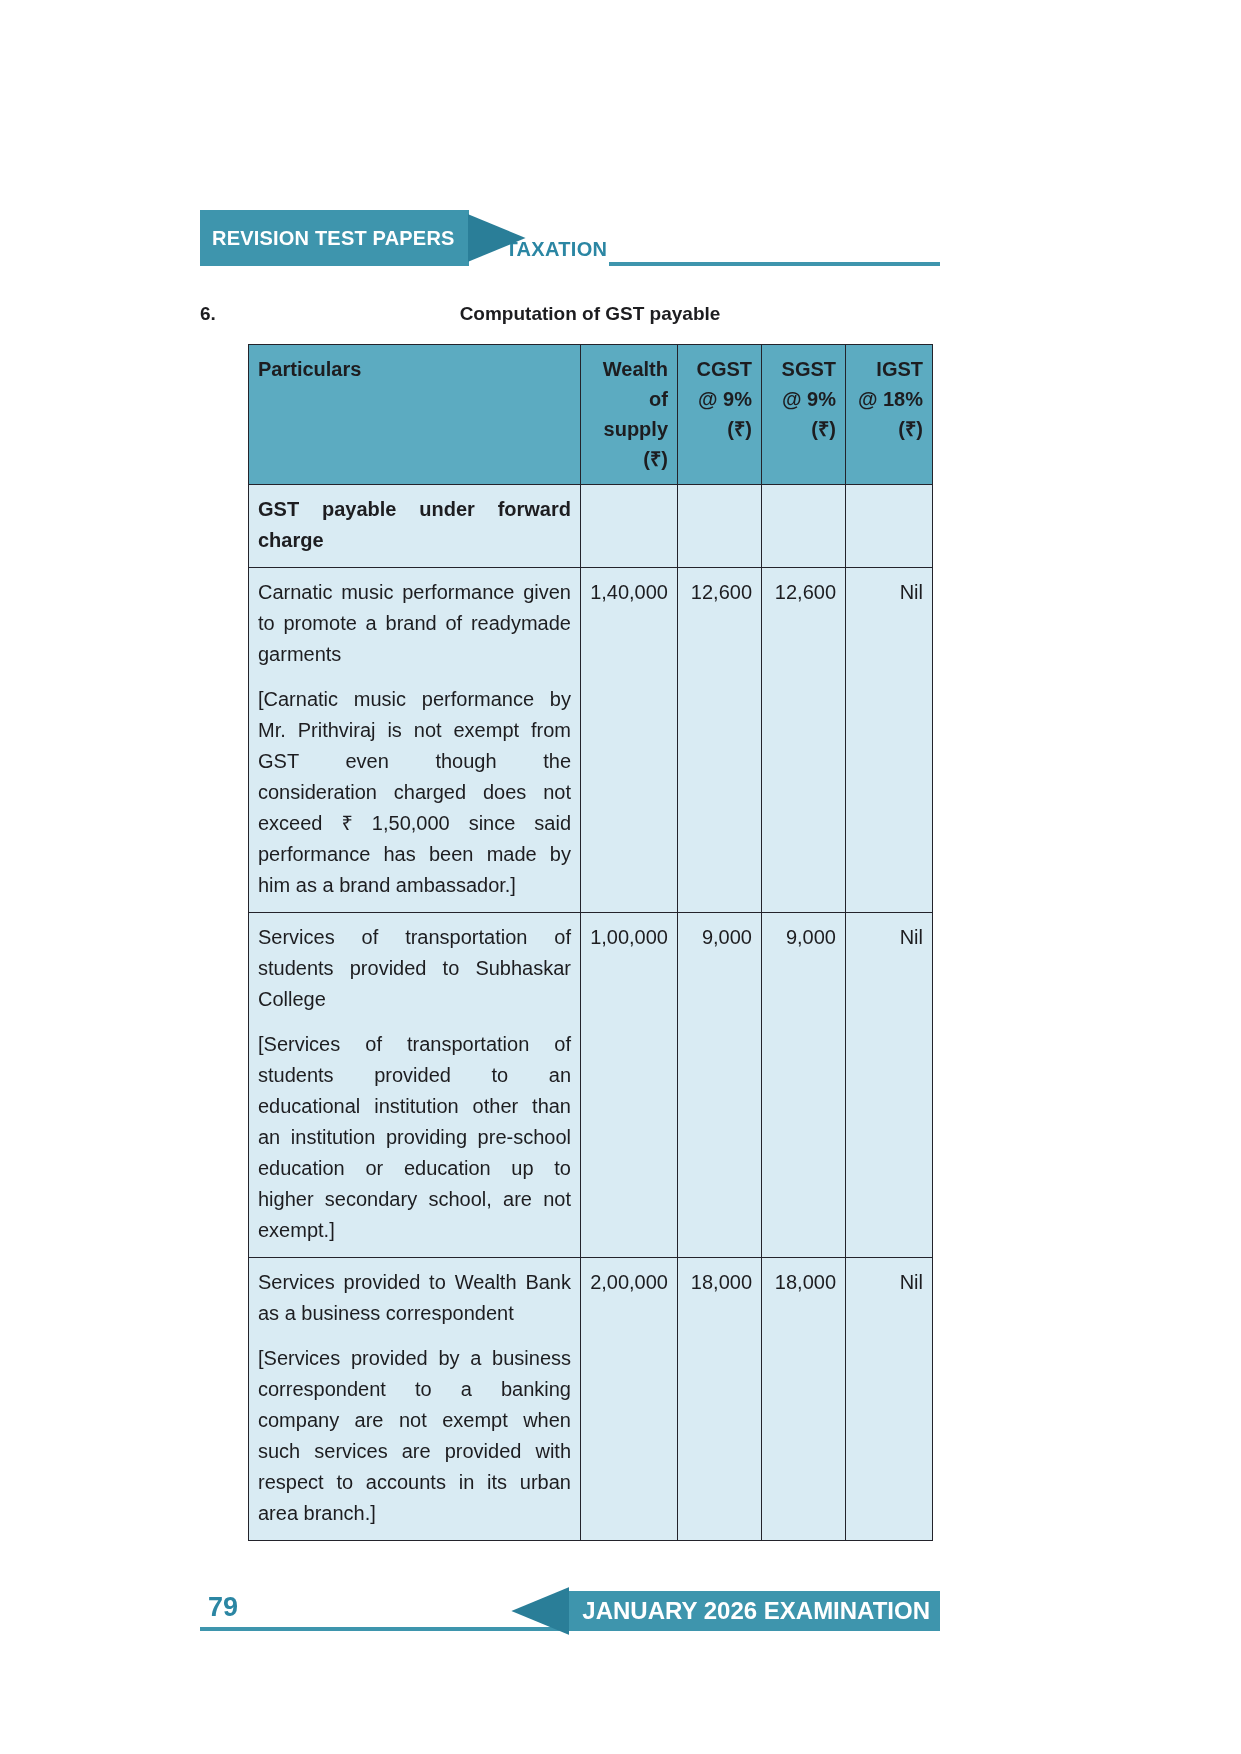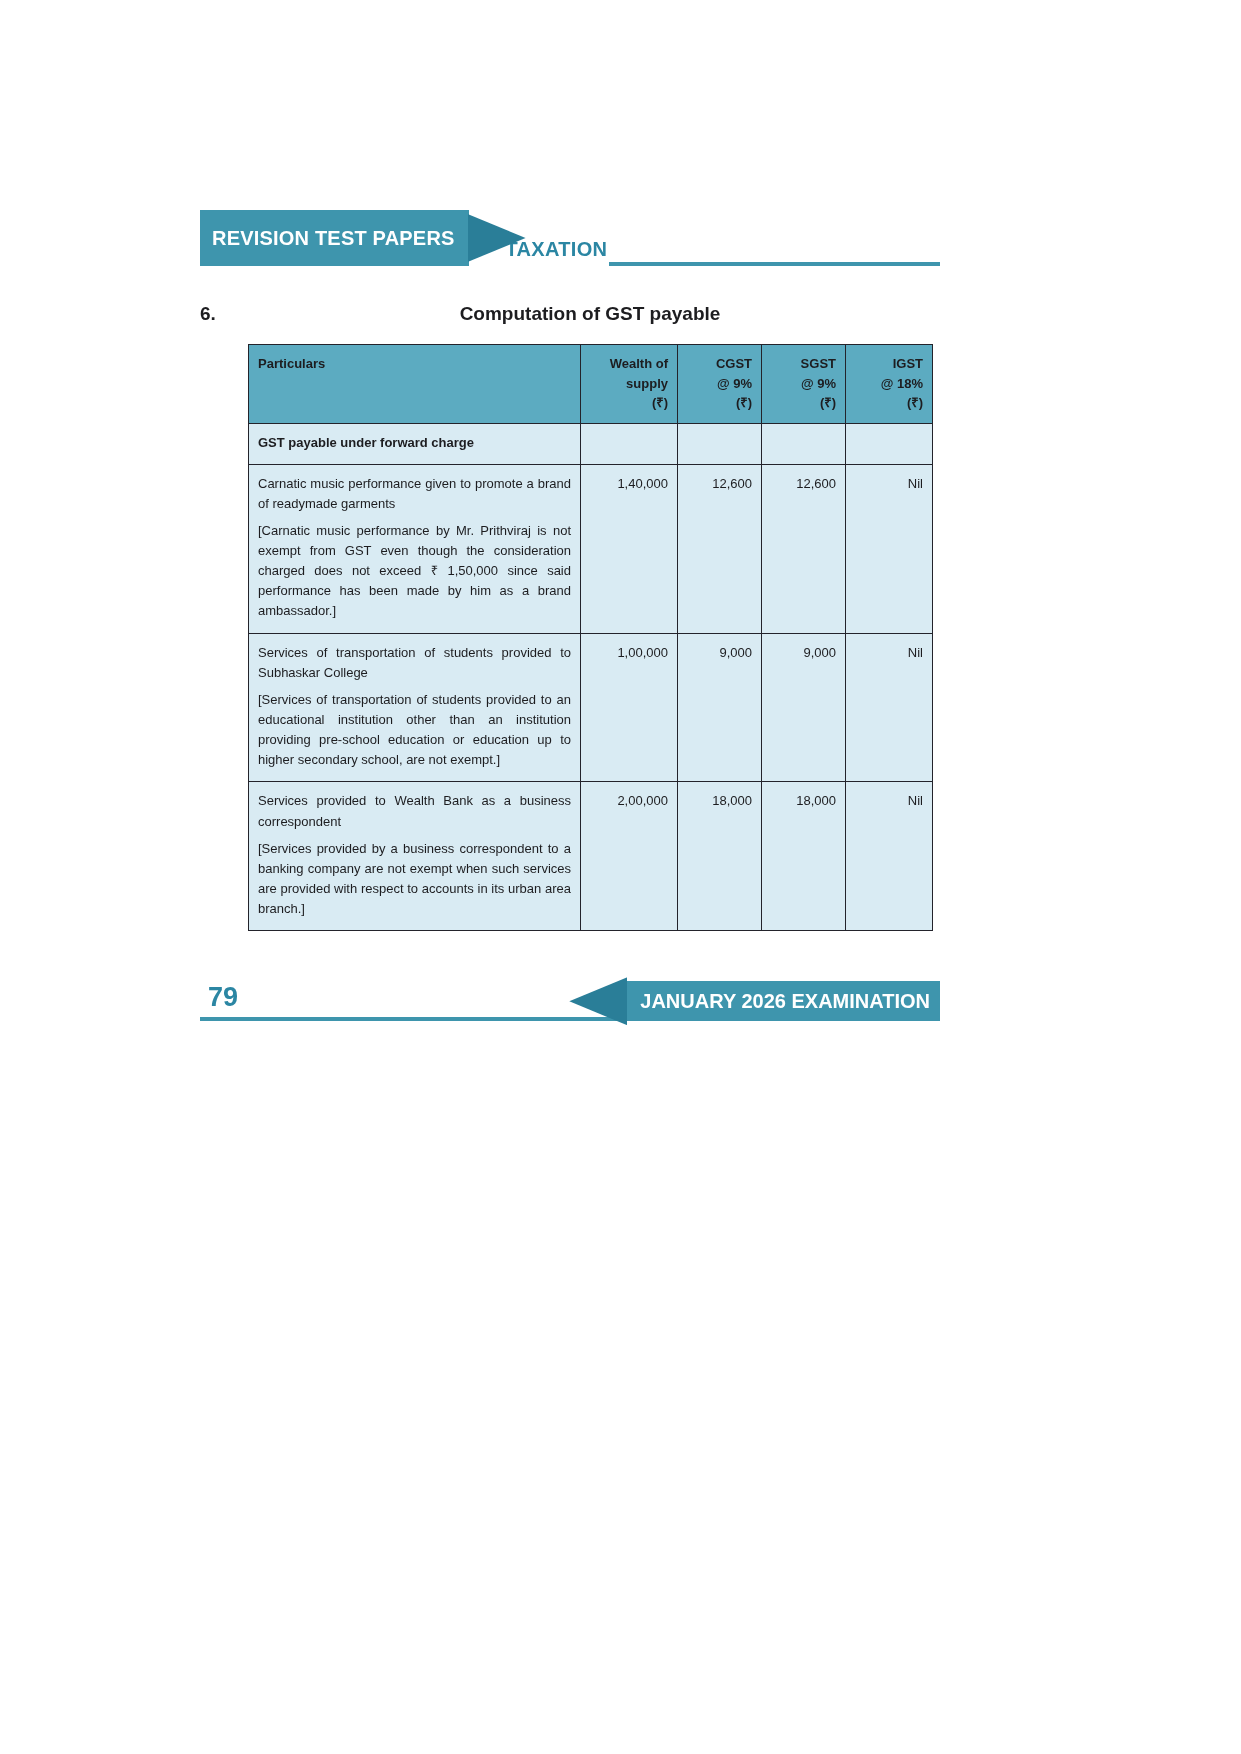--- a/index.html
+++ b/index.html
@@ -95,21 +95,21 @@
     font-weight:bold;
     font-size:19px;
   }
   
   .gst-table{
     margin-left:48px;
     margin-top:15px;
     width:684px;
     border-collapse:collapse;
     table-layout:fixed;
-    font-size:13px;
+    font-size:20px;
   }
   .gst-table th,.gst-table td{
     border:1px solid var(--border);
     vertical-align:top;
   }
   .gst-table th{
     background:var(--th-bg);
     font-weight:bold;
     padding:9px 9px 10px 9px;
     line-height:1.5;
@@ -122,21 +122,21 @@
   .gst-table th.col-num{text-align:right;}
   .gst-table td{
     background:var(--cell-bg);
     padding:9px 9px 11px 9px;
     line-height:1.55;
   }
   .cell-particulars p{
     text-align:justify;
   }
   .cell-particulars p + p{
-    margin-top:7px;
+    margin-top:14px;
   }
   .cell-particulars.bold{
     font-weight:bold;
     margin-top:44px;
   }
   .cell-num{
     text-align:right;
     white-space:nowrap;
   }
   
@@ -172,21 +172,21 @@
     width:58px;
     height:48px;
     margin-right:-1px;
     background:var(--teal-dark);
     clip-path:polygon(100% 0, 0 50%, 100% 100%);
   }
   .footer-banner{
     background:var(--teal);
     color:#ffffff;
     font-weight:bold;
-    font-size:20px;
+    font-size:24px;
     height:40px;
     display:flex;
     align-items:center;
     padding:0 10px 0 14px;
     white-space:nowrap;
   }
 </style>
 </head>
 <body>
 

